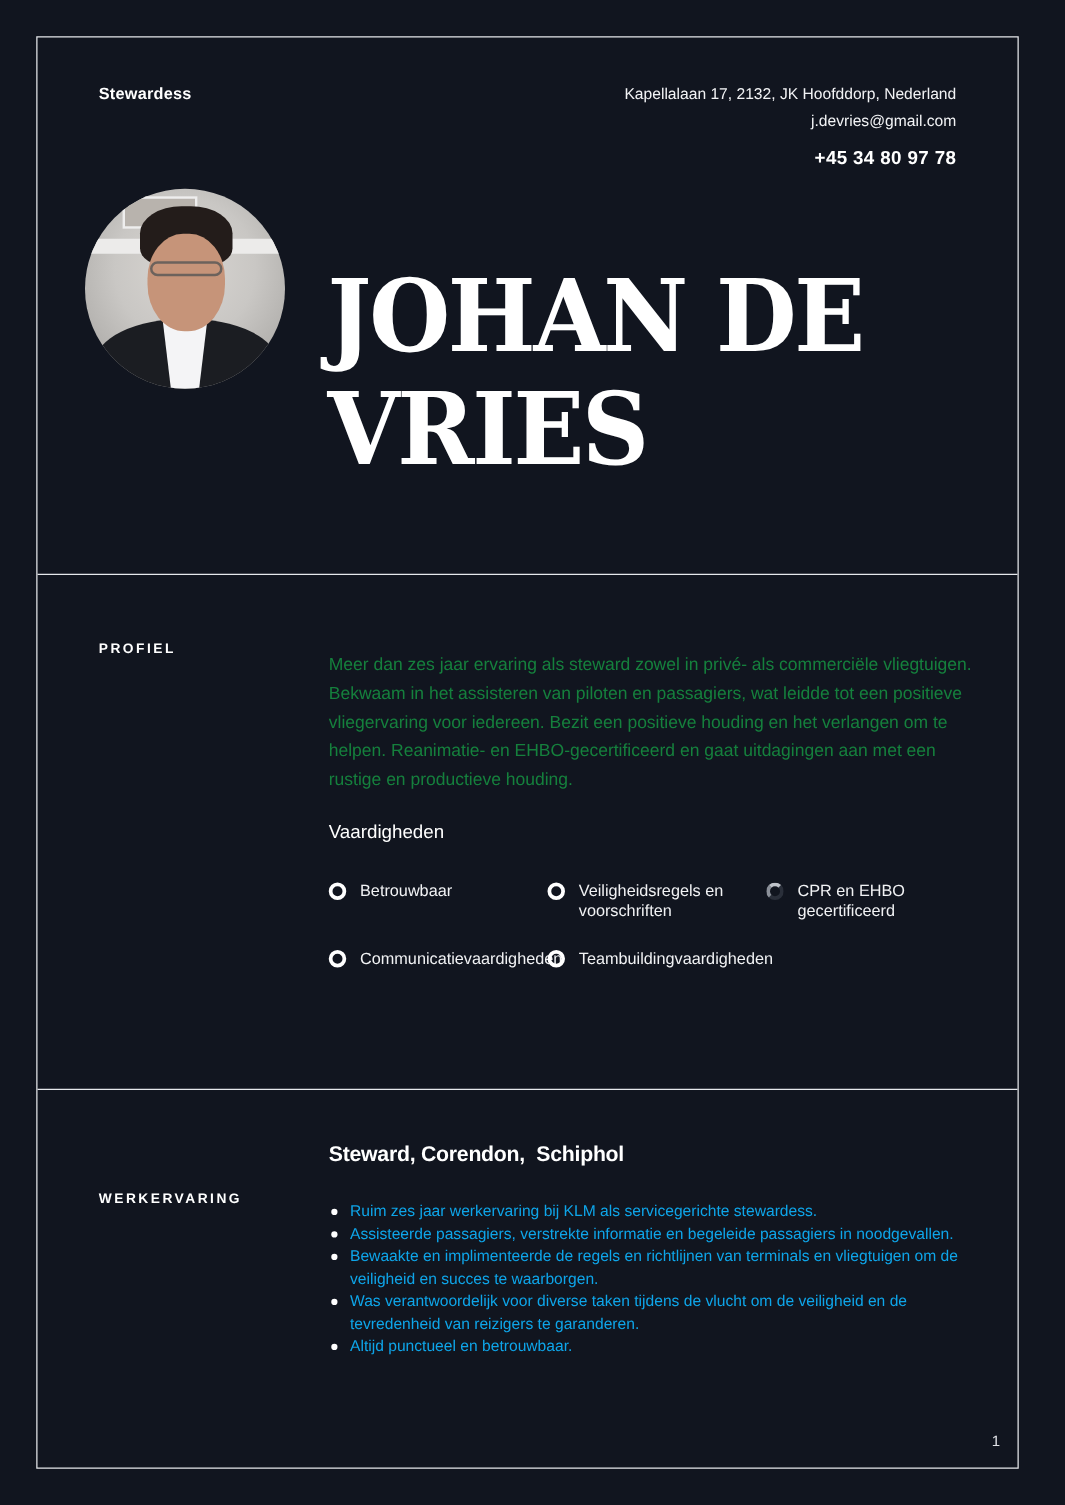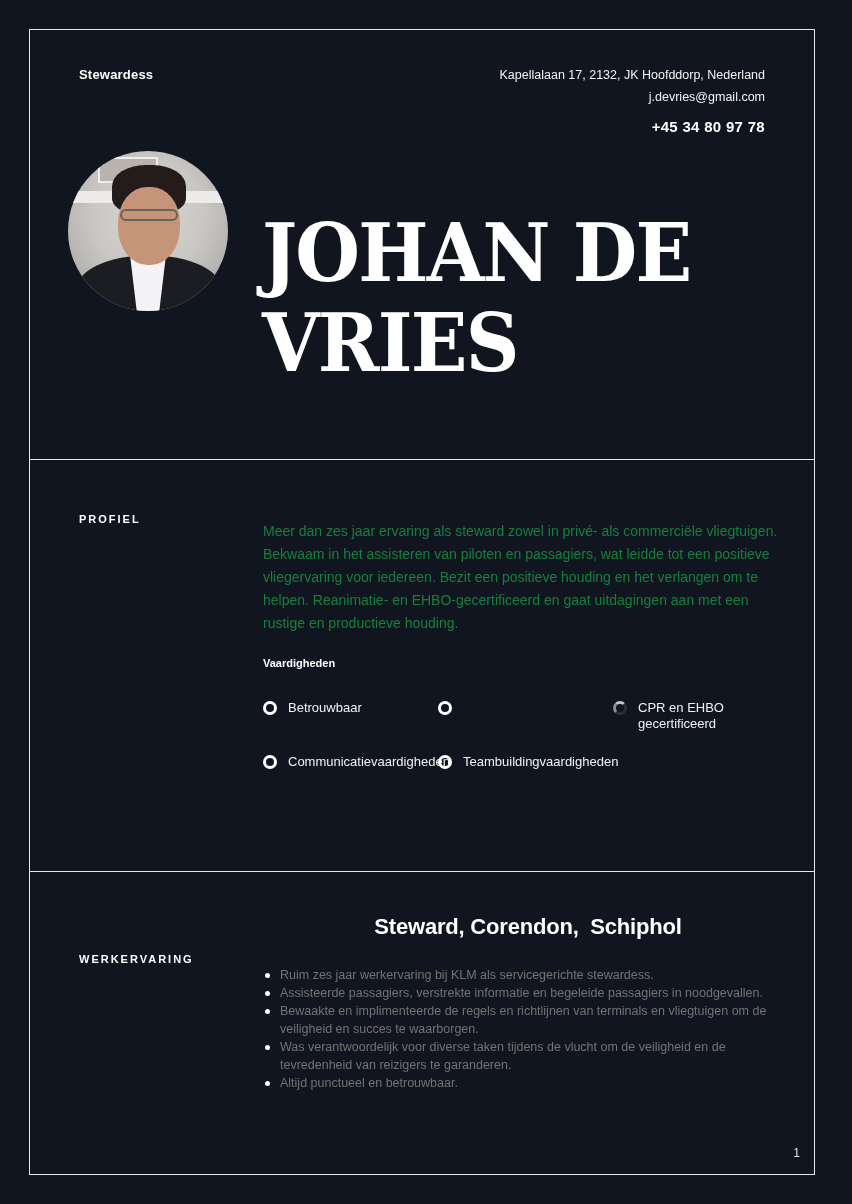--- a/index.html
+++ b/index.html
@@ -108,21 +108,21 @@
       font-family: "Liberation Serif", "DejaVu Serif", serif;
       font-size: 28px; line-height: 36px; font-weight: normal;
       color: #f7f7f7;
     }
     .profile-body {
       margin-top: 16px;
       font-size: 14px; line-height: 23px; color: #15803d;
     }
     .skills-title {
       margin-top: 22px;
-      font-size: 11px; font-weight: bold;
+      font-size: 15px; font-weight: normal;
     }
     .skills-grid {
       margin-top: 31px;
       display: grid;
       grid-template-columns: 175px 175px 160px;
       row-gap: 22px;
     }
     .skill {
       display: flex; align-items: flex-start;
       font-size: 13px; line-height: 16px; color: #f1f2f4;
@@ -132,29 +132,29 @@
       width: 14px; height: 14px; border-radius: 50%;
       border: 3.5px solid #ffffff;
       margin: 1px 11px 0 0;
     }
     .skill-ring.partial {
       border-color: #2a2f3a;
       border-top-color: #bfc3ca;
       border-left-color: #8b9099;
     }
     .job-heading {
-      font-size: 22px; font-weight: bold; letter-spacing: -0.2px; text-align: center;
+      font-size: 17px; font-weight: bold; letter-spacing: -0.2px;
     }
     .job-dates {
       font-size: 11.5px; color: #8e939c; margin-top: 2px;
     }
     .job-list {
       margin-top: 26px;
       list-style: none;
-      font-size: 12.5px; line-height: 18px; color: #737373;
+      font-size: 12.5px; line-height: 18px; color: #0ea5e9;
     }
     .job-list li {
       position: relative;
       padding-left: 17px;
     }
     .job-list li::before {
       content: "";
       position: absolute; left: 2px; top: 7px;
       width: 5px; height: 5px; border-radius: 50%;
       background: #ffffff;
@@ -204,20 +204,21 @@
       <div class="profile-body">Meer dan zes jaar ervaring als steward zowel in privé- als commerciële vliegtuigen. Bekwaam in het assisteren van piloten en passagiers, wat leidde tot een positieve vliegervaring voor iedereen. Bezit een positieve houding en het verlangen om te helpen. Reanimatie- en EHBO-gecertificeerd en gaat uitdagingen aan met een rustige en productieve houding.</div>
 
       <div class="skills-title">Vaardigheden</div>
       <div class="skills-grid">
         <div class="skill">
           <span class="skill-ring"></span>
           <span>Betrouwbaar</span>
         </div>
         <div class="skill">
           <span class="skill-ring"></span>
+          <span style="width:130px;">Veiligheidsregels en voorschriften</span>
         </div>
         <div class="skill">
           <span class="skill-ring partial"></span>
           <span style="width:100px;">CPR en EHBO gecertificeerd</span>
         </div>
         <div class="skill">
           <span class="skill-ring"></span>
           <span style="white-space:nowrap;">Communicatievaardigheden</span>
         </div>
         <div class="skill">

